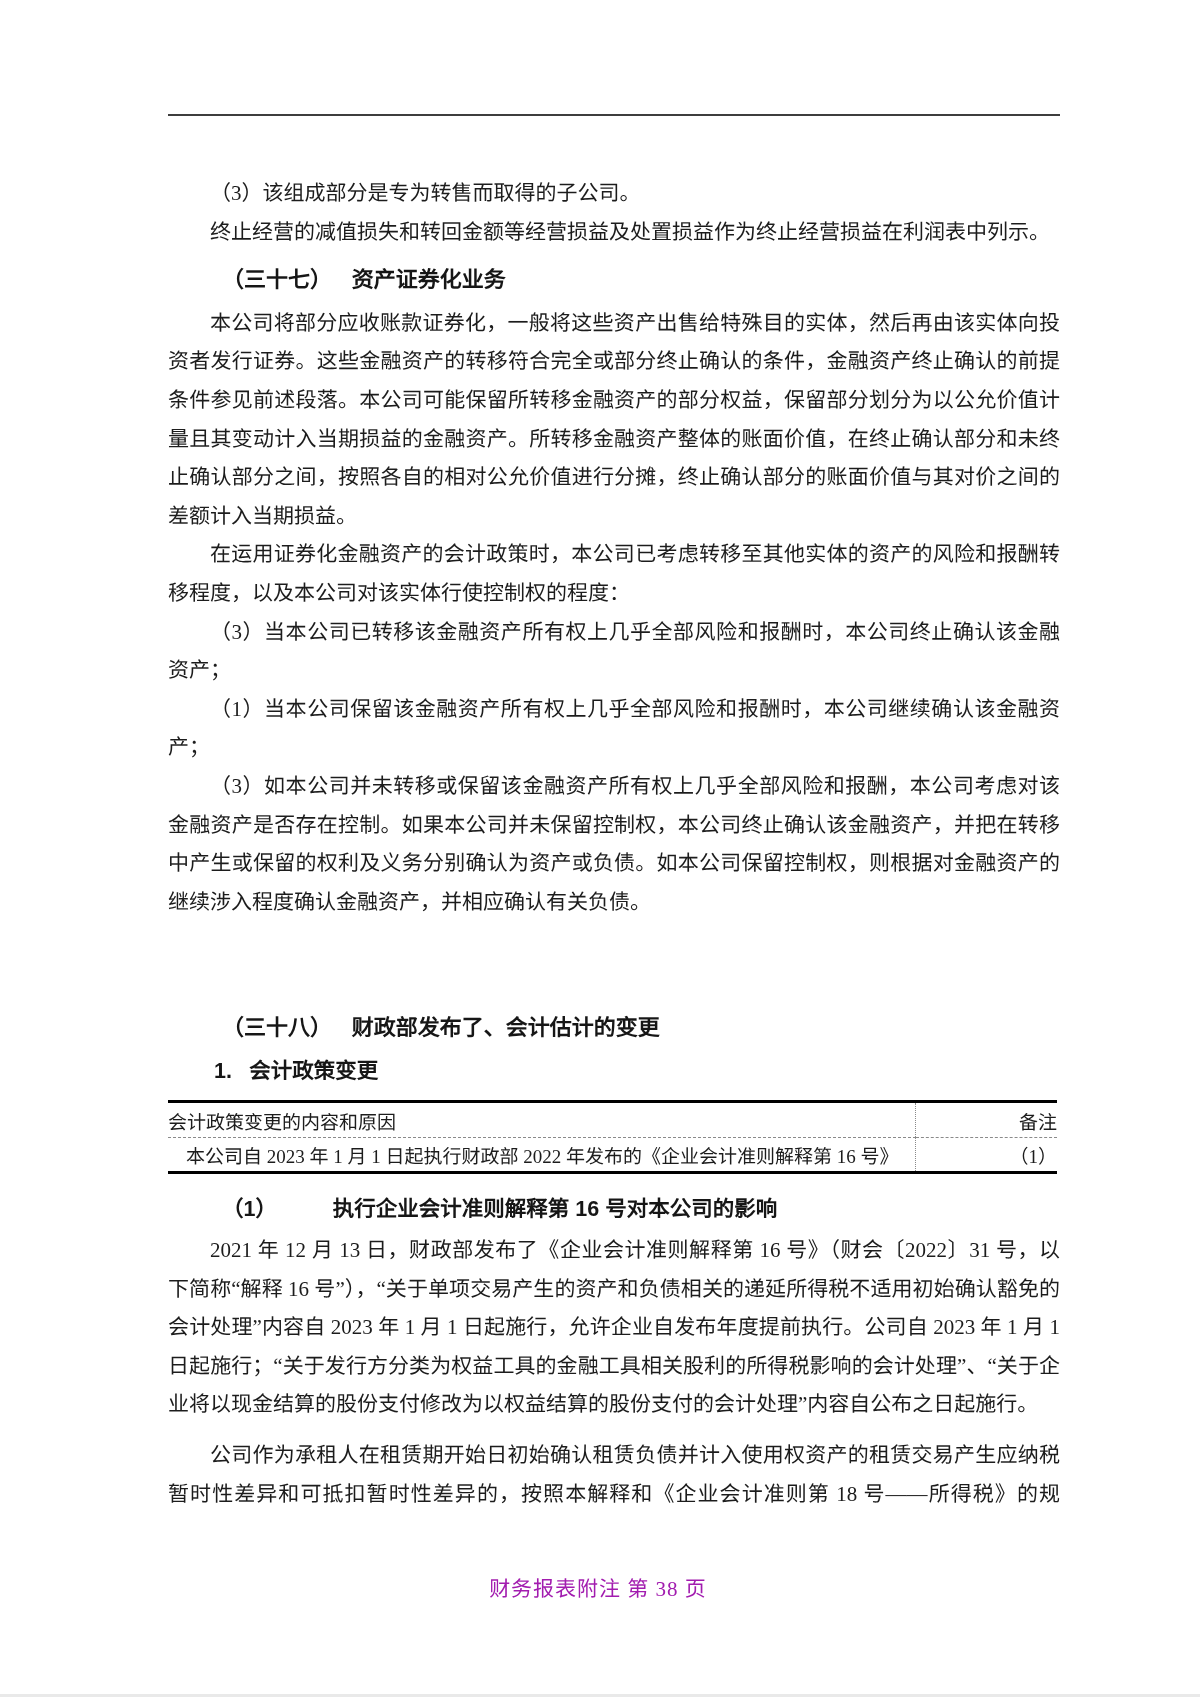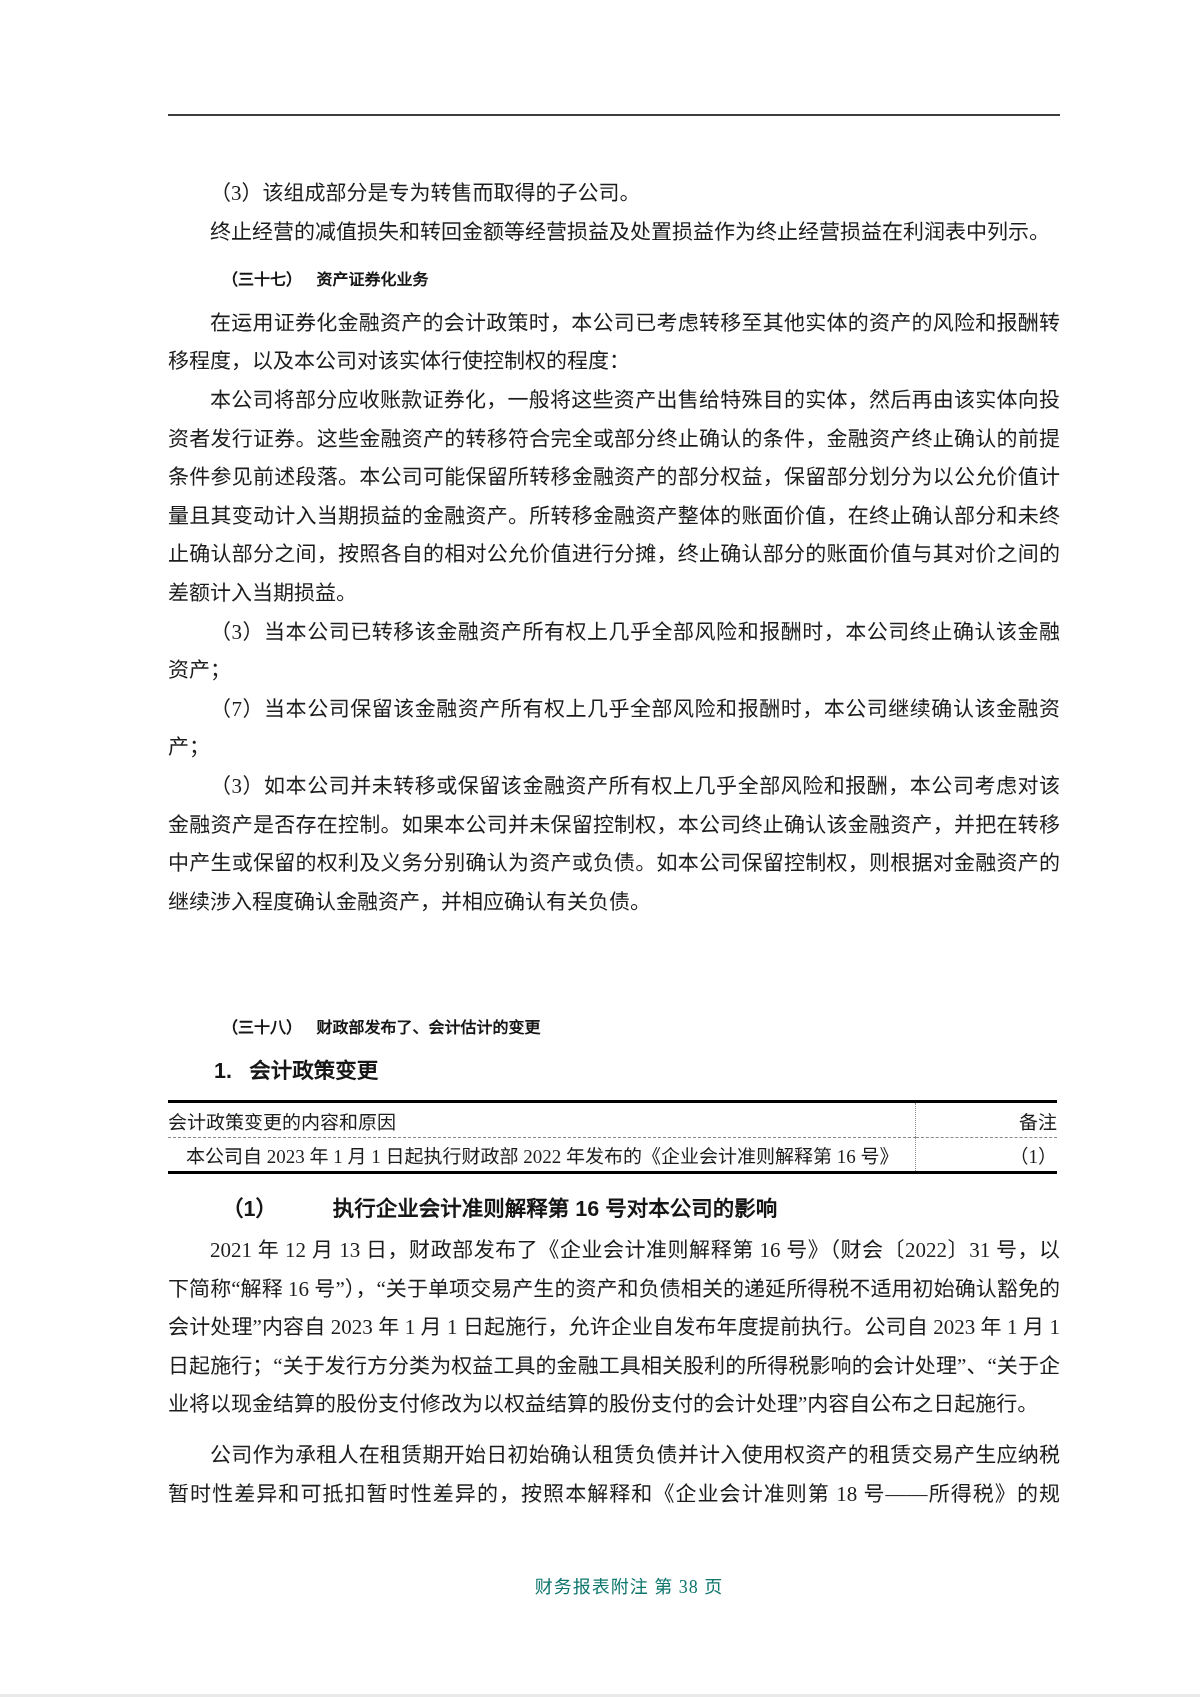--- a/index.html
+++ b/index.html
@@ -40,21 +40,21 @@
     text-align: justify;
     text-indent: 2em;
     word-break: break-all;
   }
   .para.gap-top { margin-top: 12px; }
   .para.force-justify { text-align-last: justify; }
   .heading {
     margin: 10px 0 4px 0;
     font-family: "Liberation Sans", "DejaVu Sans", sans-serif;
     font-weight: 700;
-    font-size: 16px;
+    font-size: 22px;
     line-height: 38.6px;
     color: #161616;
   }
   .heading .h-num { margin-right: 0.9em; }
   .h-l1 { margin-left: 54px; }
   .h-38 { margin-top: 88px; }
   .h-sub {
     margin: 4px 0 0 46px;
     font-size: 21.5px;
   }
@@ -89,53 +89,53 @@
     text-align: center;
     padding: 0 4px 0 6px;
   }
   .policy-table .note-col {
     border-left: 1px dotted #8a8a8a;
     text-align: right;
     padding: 0;
   }
   .footer {
     position: absolute;
-    left: 183px;
+    left: 152px;
     top: 1572px;
     width: 892px;
     text-align: center;
-    font-size: 18px;
-    color: #0f766e;
+    font-size: 21px;
+    color: #a21caf;
     letter-spacing: 1px;
   }
 </style>
 </head>
 <body>
 
 <div class="page">
 
   <div class="header-rule"></div>
 
   <div class="content">
 
     <p class="para">（3）该组成部分是专为转售而取得的子公司。</p>
 
     <p class="para">终止经营的减值损失和转回金额等经营损益及处置损益作为终止经营损益在利润表中列示。</p>
 
     <h2 class="heading h-l1">
       <span class="h-num">（三十七）</span><span class="h-title">资产证券化业务</span>
     </h2>
 
+    <p class="para">本公司将部分应收账款证券化，一般将这些资产出售给特殊目的实体，然后再由该实体向投资者发行证券。这些金融资产的转移符合完全或部分终止确认的条件，金融资产终止确认的前提条件参见前述段落。本公司可能保留所转移金融资产的部分权益，保留部分划分为以公允价值计量且其变动计入当期损益的金融资产。所转移金融资产整体的账面价值，在终止确认部分和未终止确认部分之间，按照各自的相对公允价值进行分摊，终止确认部分的账面价值与其对价之间的差额计入当期损益。</p>
+
     <p class="para">在运用证券化金融资产的会计政策时，本公司已考虑转移至其他实体的资产的风险和报酬转移程度，以及本公司对该实体行使控制权的程度：</p>
-
-    <p class="para">本公司将部分应收账款证券化，一般将这些资产出售给特殊目的实体，然后再由该实体向投资者发行证券。这些金融资产的转移符合完全或部分终止确认的条件，金融资产终止确认的前提条件参见前述段落。本公司可能保留所转移金融资产的部分权益，保留部分划分为以公允价值计量且其变动计入当期损益的金融资产。所转移金融资产整体的账面价值，在终止确认部分和未终止确认部分之间，按照各自的相对公允价值进行分摊，终止确认部分的账面价值与其对价之间的差额计入当期损益。</p>
 
     <p class="para">（3）当本公司已转移该金融资产所有权上几乎全部风险和报酬时，本公司终止确认该金融资产；</p>
 
-    <p class="para">（7）当本公司保留该金融资产所有权上几乎全部风险和报酬时，本公司继续确认该金融资产；</p>
+    <p class="para">（1）当本公司保留该金融资产所有权上几乎全部风险和报酬时，本公司继续确认该金融资产；</p>
 
     <p class="para">（3）如本公司并未转移或保留该金融资产所有权上几乎全部风险和报酬，本公司考虑对该金融资产是否存在控制。如果本公司并未保留控制权，本公司终止确认该金融资产，并把在转移中产生或保留的权利及义务分别确认为资产或负债。如本公司保留控制权，则根据对金融资产的继续涉入程度确认金融资产，并相应确认有关负债。</p>
 
     <h2 class="heading h-l1 h-38">
       <span class="h-num">（三十八）</span><span class="h-title">财政部发布了、会计估计的变更</span>
     </h2>
 
     <h3 class="heading h-sub">
       <span class="h-num">1.</span><span class="h-title">会计政策变更</span>
     </h3>

